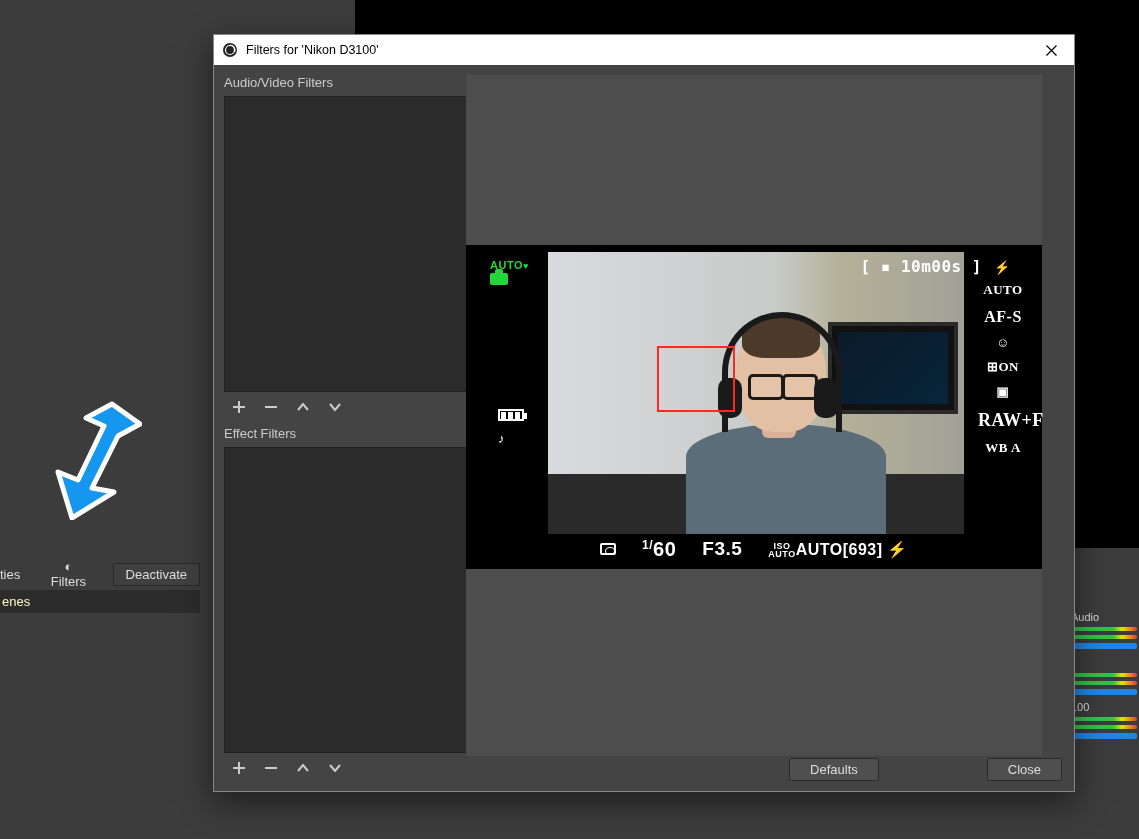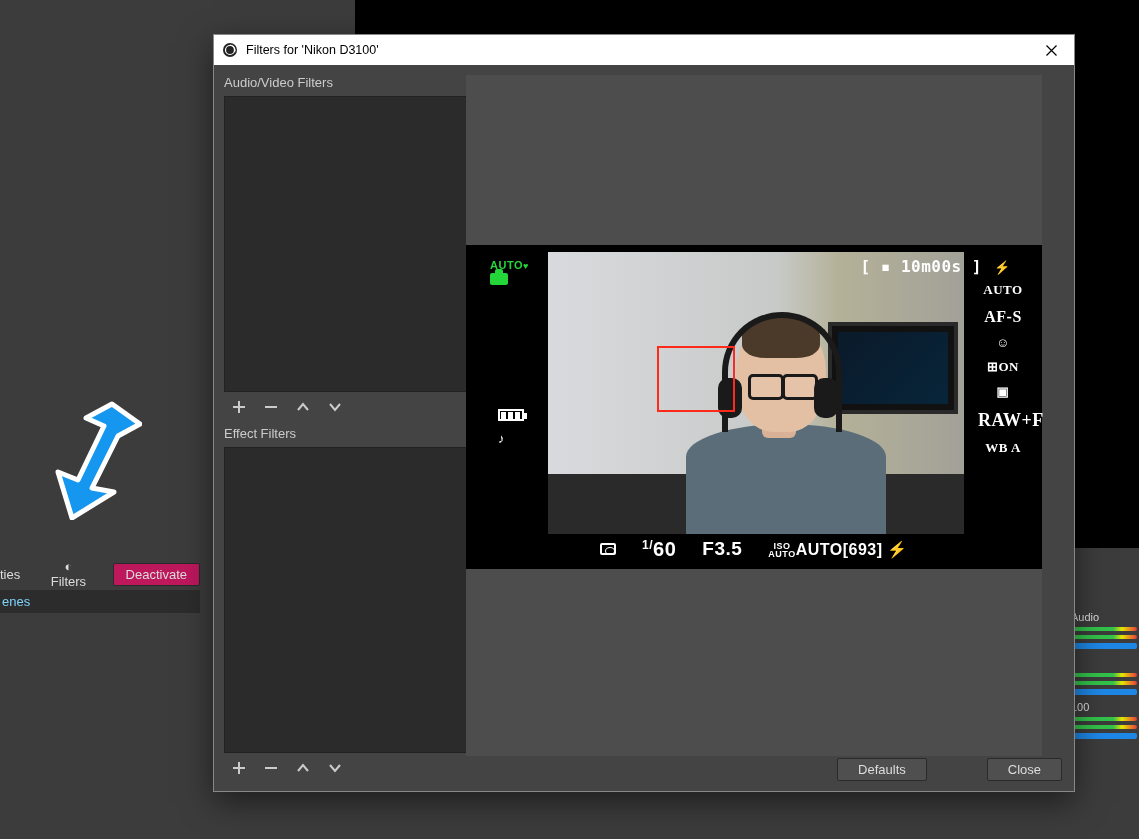--- a/index.html
+++ b/index.html
@@ -23,25 +23,25 @@
   .bg-black-top {
     position:absolute; left:355px; top:0; right:0; height:548px; background:#000;
   }
   
   .bg-controls {
     position:absolute; left:0; top:556px; width:200px; display:flex; gap:18px; align-items:center;
     color:#ddd; font-size:13px;
     padding-left:0;
   }
   .bg-btn {
-    background:#be185d; border:1px solid #2a2a2a; color:#ddd; padding:3px 12px; font-size:13px; border-radius:2px;
+    background:#404040; border:1px solid #2a2a2a; color:#ddd; padding:3px 12px; font-size:13px; border-radius:2px;
   }
   .bg-btn.flat { background:transparent; border:none; padding:3px 4px; }
   .scenes-label {
-    position:absolute; left:0; top:590px; color:#7dd3fc; font-size:13px; background:#2c2c2c; padding:4px 6px 4px 2px; width:200px;
+    position:absolute; left:0; top:590px; color:#fef9c3; font-size:13px; background:#2c2c2c; padding:4px 6px 4px 2px; width:200px;
   }
   
   
   .arrow {
     position:absolute; left:52px; top:400px; width:90px; height:120px; pointer-events:none;
   }
   
   
   .meters { position:absolute; right:0; top:605px; width:70px; }
   .meter-label { color:#ddd; font-size:11px; text-align:left; padding-left:2px; margin-top:6px;}
@@ -130,21 +130,21 @@
   .osd.left-mid { left:32px; top:164px; font-size:14px; }
   .battery { display:inline-block; width:26px; height:12px; border:2px solid #fff; position:relative; margin-bottom:6px;}
   .battery::after{content:"";position:absolute;right:-5px;top:2px;width:3px;height:6px;background:#fff;}
   .battery .seg{position:absolute;top:1px;width:5px;height:8px;background:#fff;}
   .note-icon{ font-size:13px; color:#fff; }
   .meter-icon{ display:inline-block; width:16px; height:12px; border:2px solid #fff; border-radius:2px; position:relative; vertical-align:middle;}
   .meter-icon::after{content:"";position:absolute;left:3px;top:2px;width:8px;height:6px;border:1.5px solid #fff;border-radius:50%;}
   
   
   .dialog-footer {
-    display:flex; justify-content:flex-end; gap:60px; padding:2px 2px 2px 0;
+    display:flex; justify-content:flex-end; gap:108px; padding:2px 2px 2px 0;
   }
   .dlg-btn {
     background:#4f4f4f; border:1px solid #2a2a2a; color:#ddd; padding:3px 20px; font-size:13px; border-radius:2px;
   }
 </style>
 </head>
 <body>
 
 <div class="bg">
   <div class="bg-black-top"></div>

